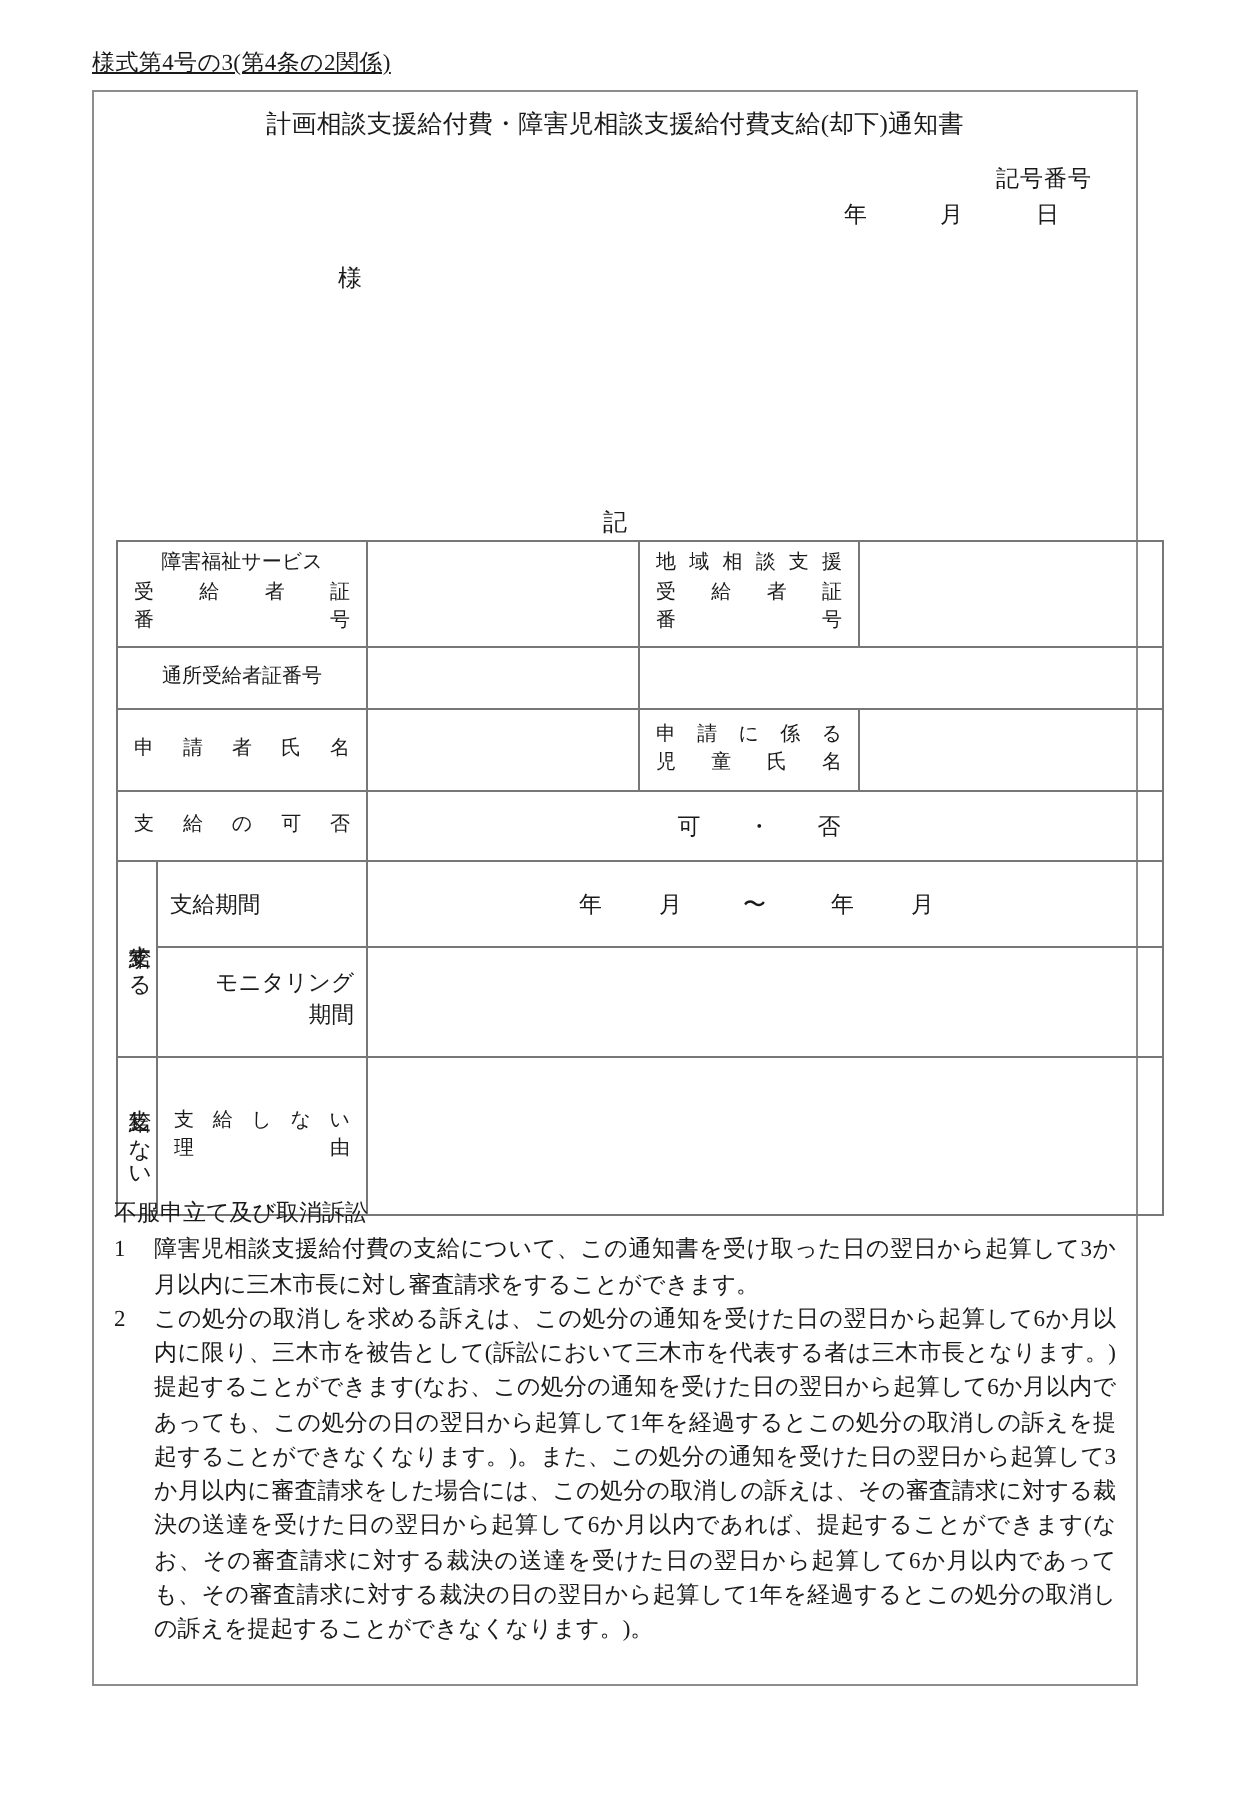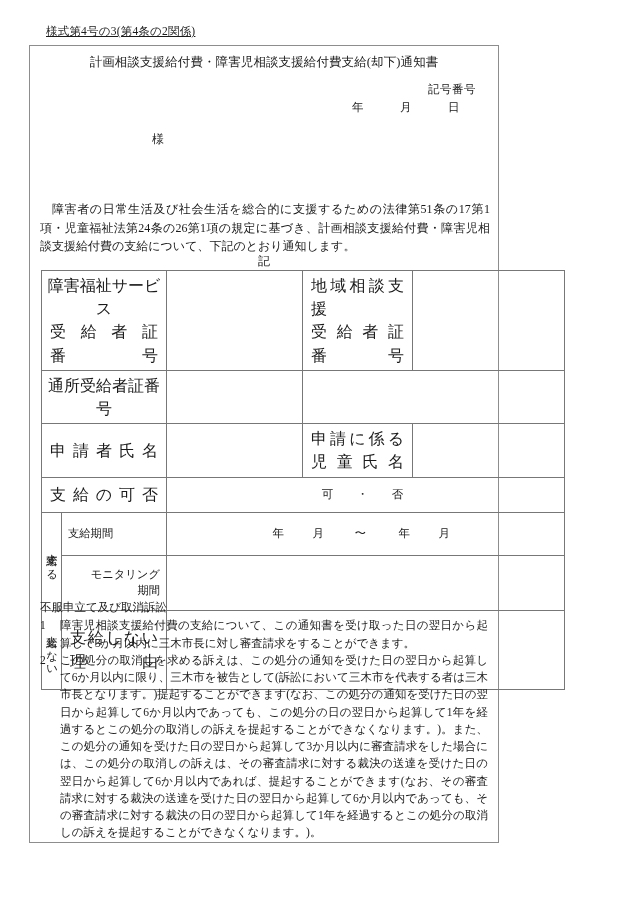--- a/index.html
+++ b/index.html
@@ -25,23 +25,23 @@
     position: absolute;
     left: 46px;
     top: 24px;
     font-size: 11.5px;
     letter-spacing: 0.2px;
     white-space: nowrap;
     text-decoration: underline;
   }
   .frame {
     position: absolute;
-    left: 29px;
+    left: 46px;
     top: 45px;
-    width: 470px;
+    width: 523px;
     height: 798px;
     border: 1px solid #8d8d8d;
     box-sizing: border-box;
   }
   .doc-title {
     position: absolute;
     left: 0;
     right: 0;
     top: 8px;
     text-align: center;
@@ -113,21 +113,21 @@
   }
   table.main td {
     border: 1px solid #777;
     padding: 0;
     vertical-align: middle;
   }
   .lbl {
     text-align: center;
     line-height: 1.45;
     padding: 3px 4px !important;
-    font-size: 16px;
+    font-size: 10px;
   }
   .lbl .sp {
     display: block;
     text-align: justify;
     text-align-last: justify;
     padding: 0 4px;
   }
   .lbl .plain { display: block; }
   .vert {
     writing-mode: vertical-rl;
@@ -212,21 +212,20 @@
 
     <div class="kigou">記号番号</div>
 
     <div class="date-line">
       <span class="d-y">年</span><span class="d-m">月</span><span class="d-d">日</span>
     </div>
 
     <div class="sama">様</div>
 
 
-    <div class="body-para">障害者の日常生活及び社会生活を総合的に支援するための法律第51条の17第1項・児童福祉法第24条の26第1項の規定に基づき、計画相談支援給付費・障害児相談支援給付費の支給について、下記のとおり通知します。</div>
 
     <div class="ki">記</div>
 
     <table class="main">
       <colgroup>
         <col style="width:20px">
         <col style="width:105px">
         <col style="width:136px">
         <col style="width:110px">
         <col style="width:152px">

